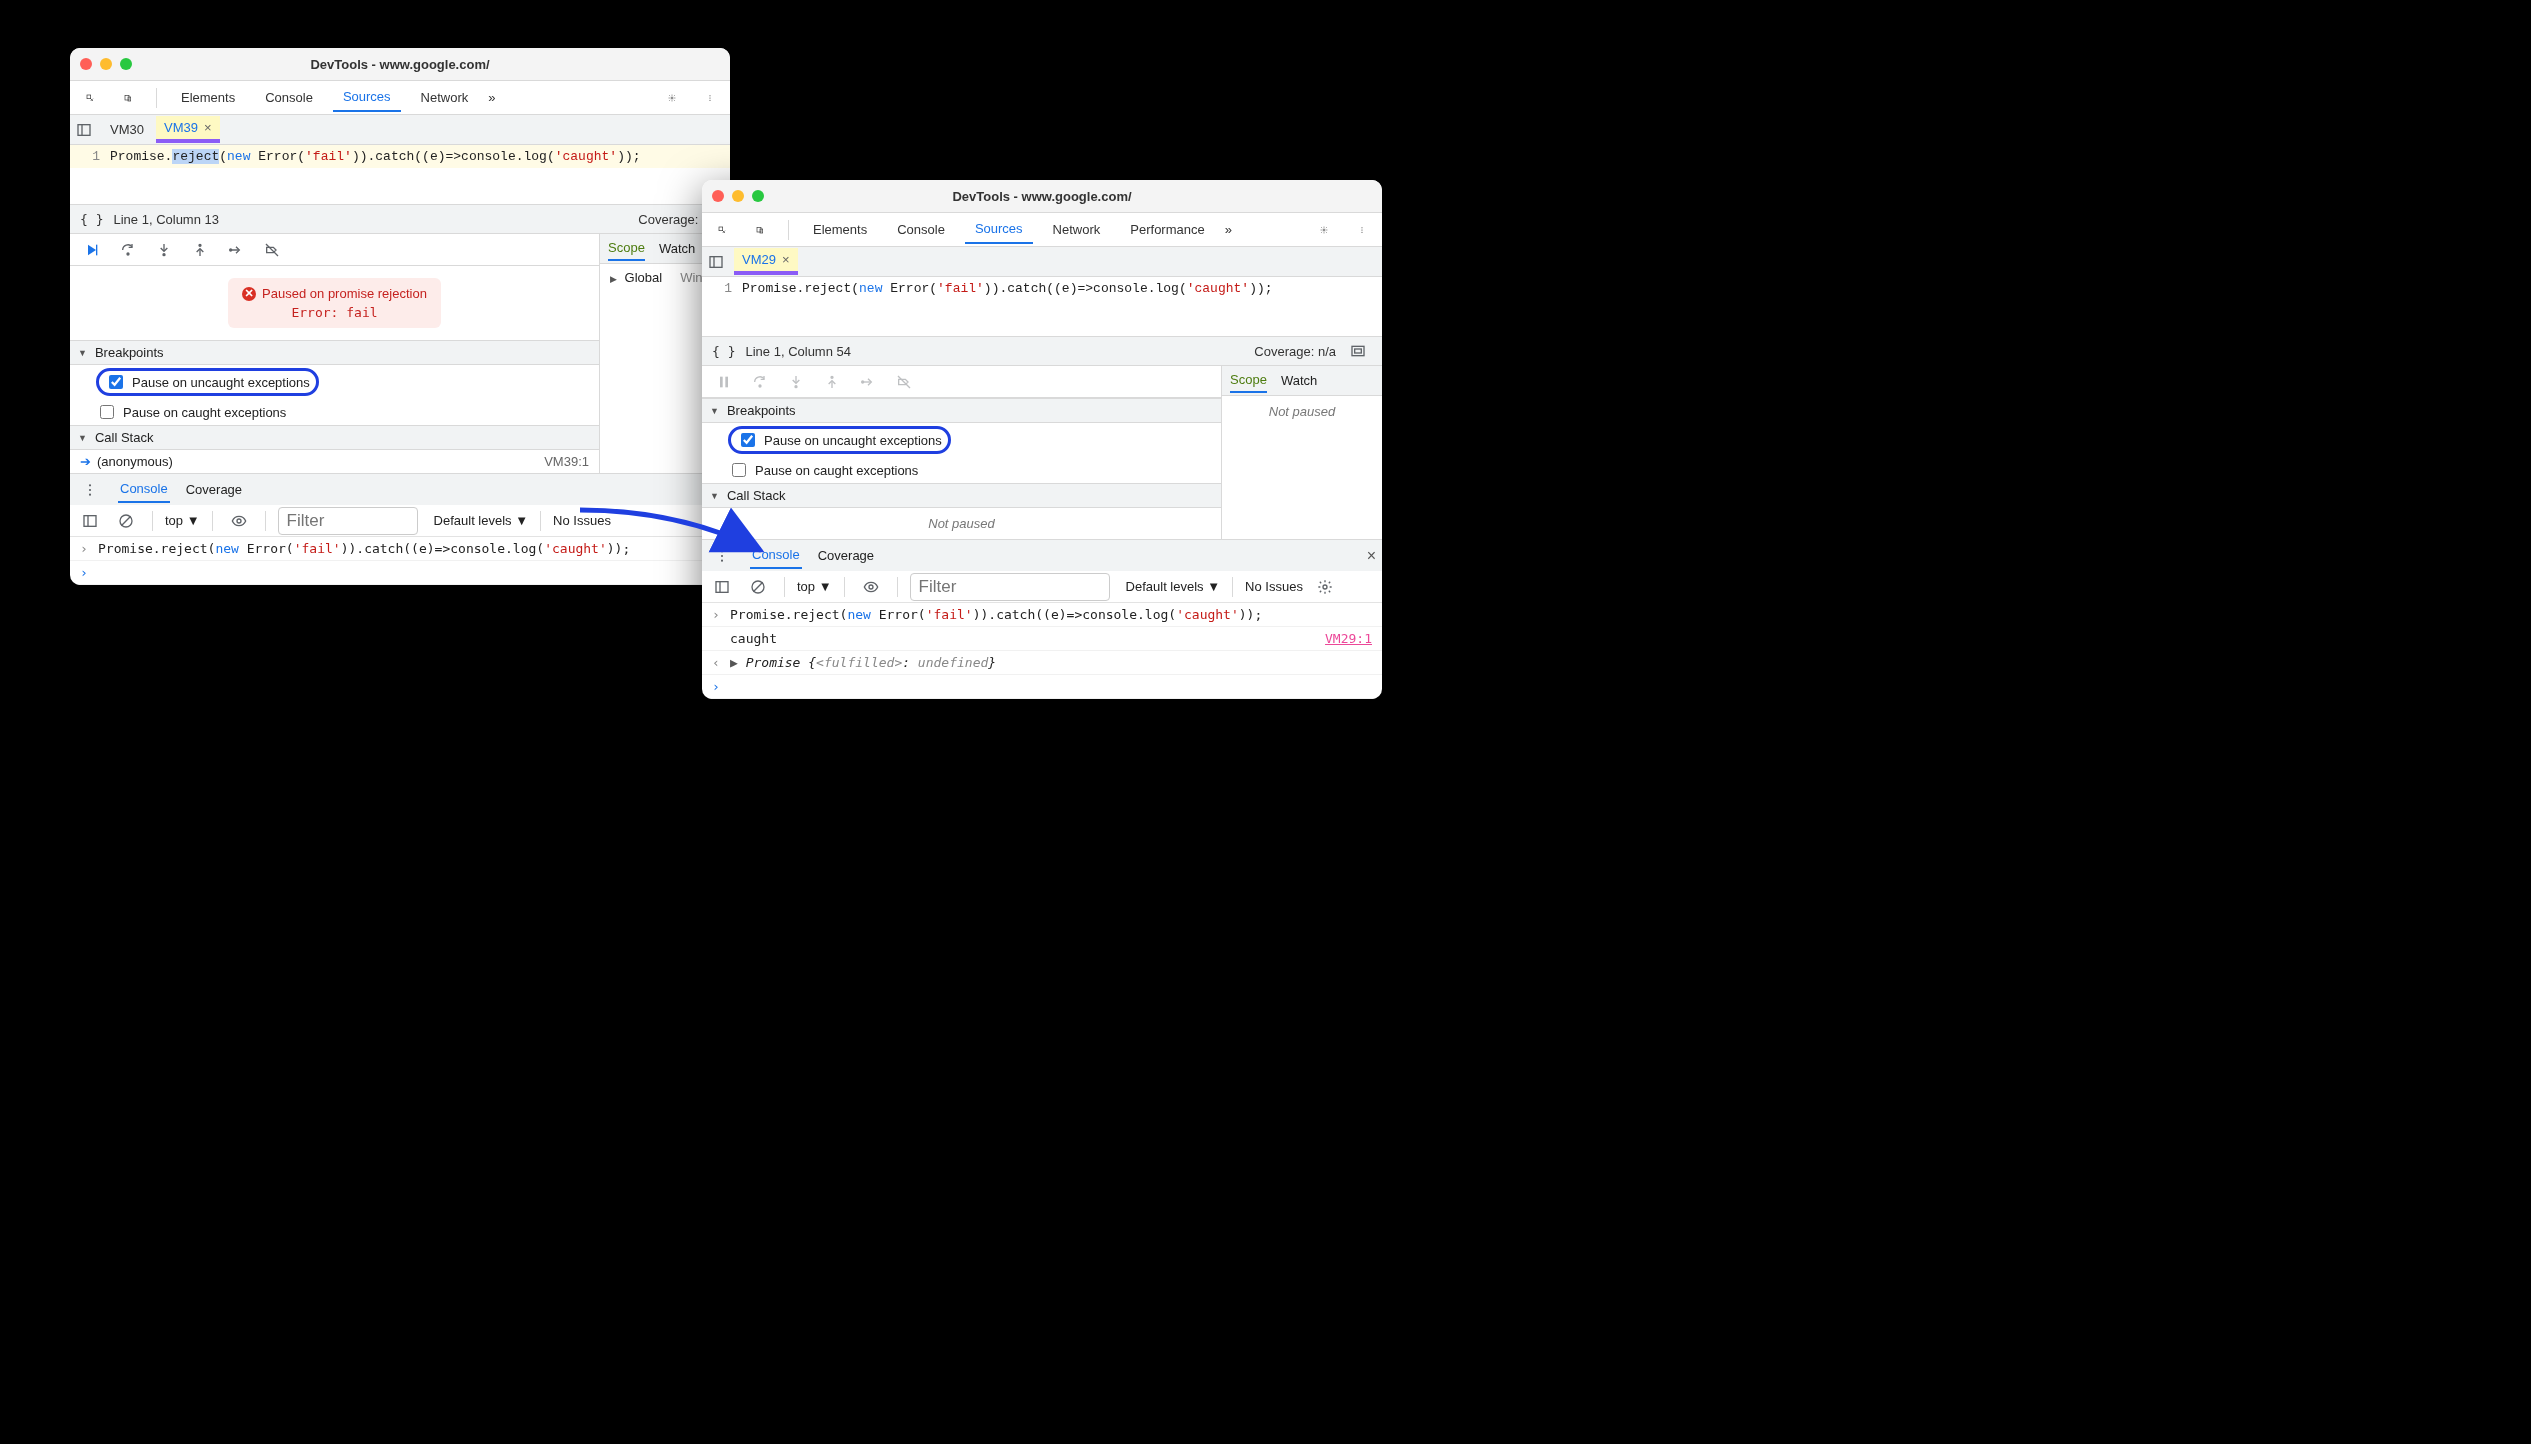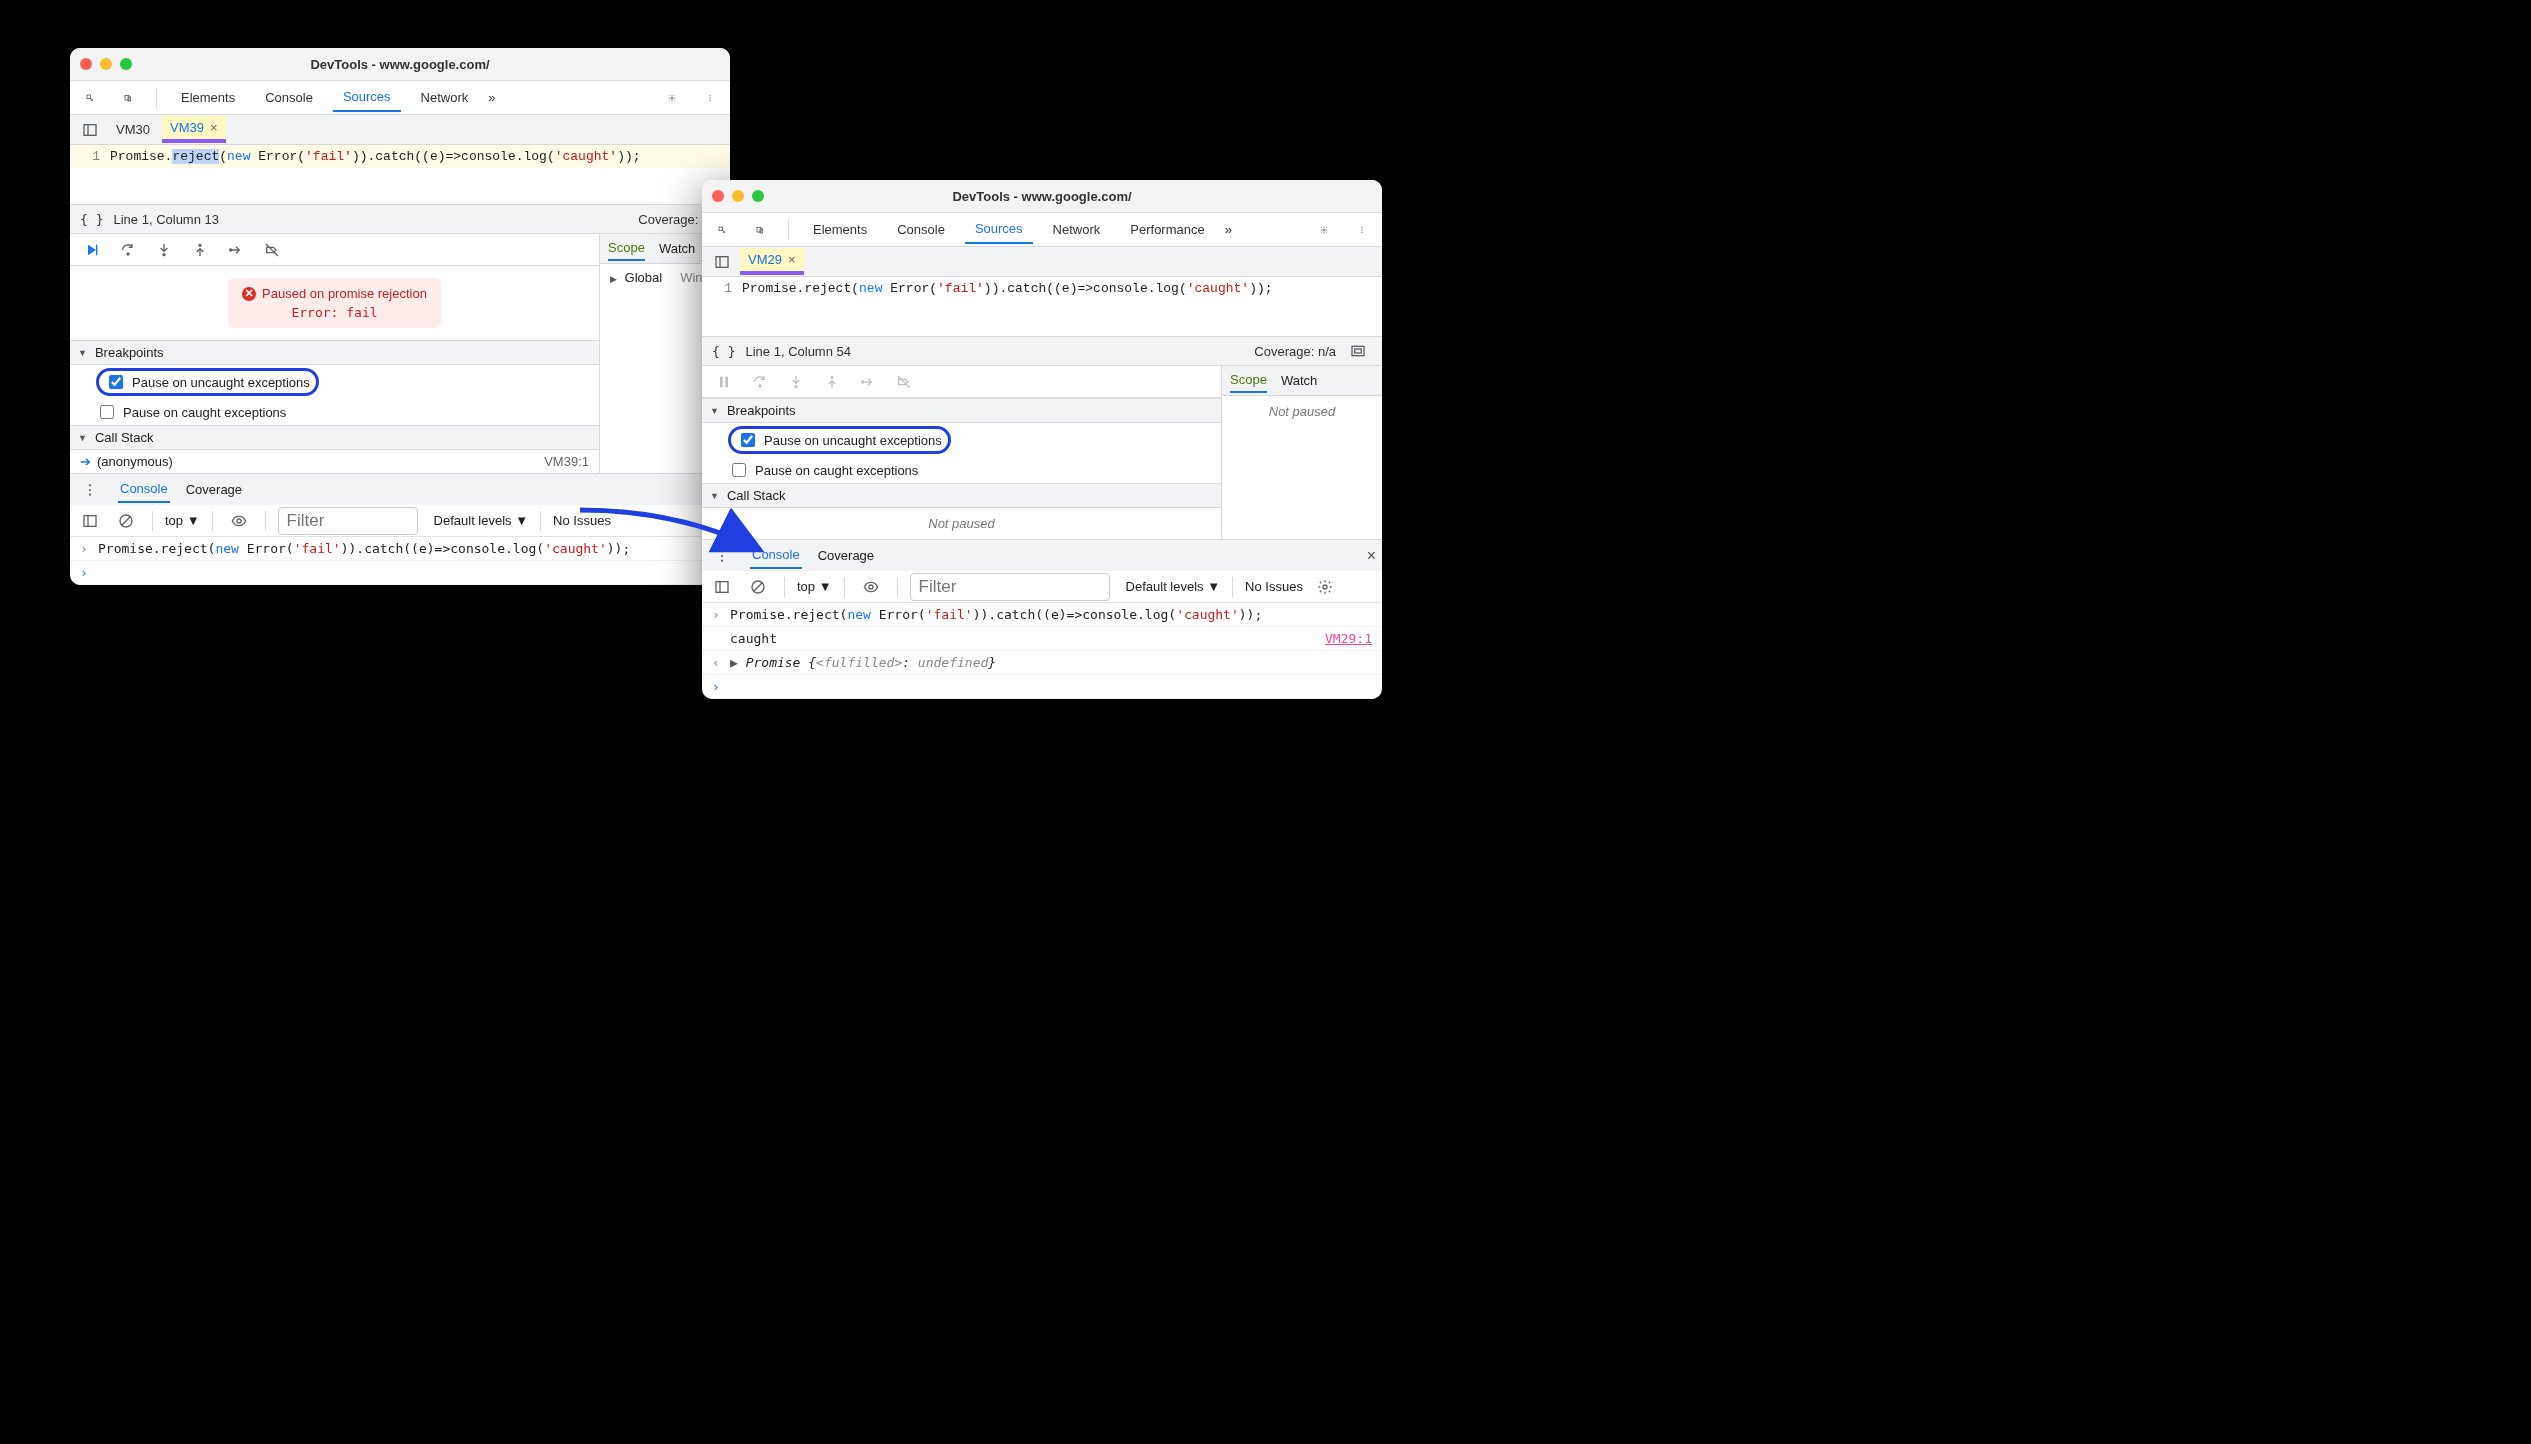--- a/index.html
+++ b/index.html
@@ -45,21 +45,21 @@
   .toolbar .tab.active { color:#1a73e8; border-bottom: 2px solid #1a73e8; }
   .toolbar .spacer{flex:1;}
   .icon-btn { display:inline-flex; align-items:center; justify-content:center; width:28px; height:28px; color:#5f6368;}
   .icon-btn svg { width:16px; height:16px; }
   .sep { width:1px; height:20px; background:#d9d9d9; margin:0 4px;}
   .subbar {
     background:#f1f3f4;
     border-bottom:1px solid #d9d9d9;
     display:flex; align-items:center;
     height:30px;
-    padding:0 6px;
+    padding:0 0;
     gap:4px;
   }
   .file-tab {
     padding: 4px 8px;
     font-size:13px;
     color:#333;
     display:flex; align-items:center; gap:6px;
   }
   .file-tab.active { color:#1a73e8; border-bottom:4px solid #8b5cf6; background:#fef9c3;}
   .file-tab .x { color:#666; font-size:13px; }

